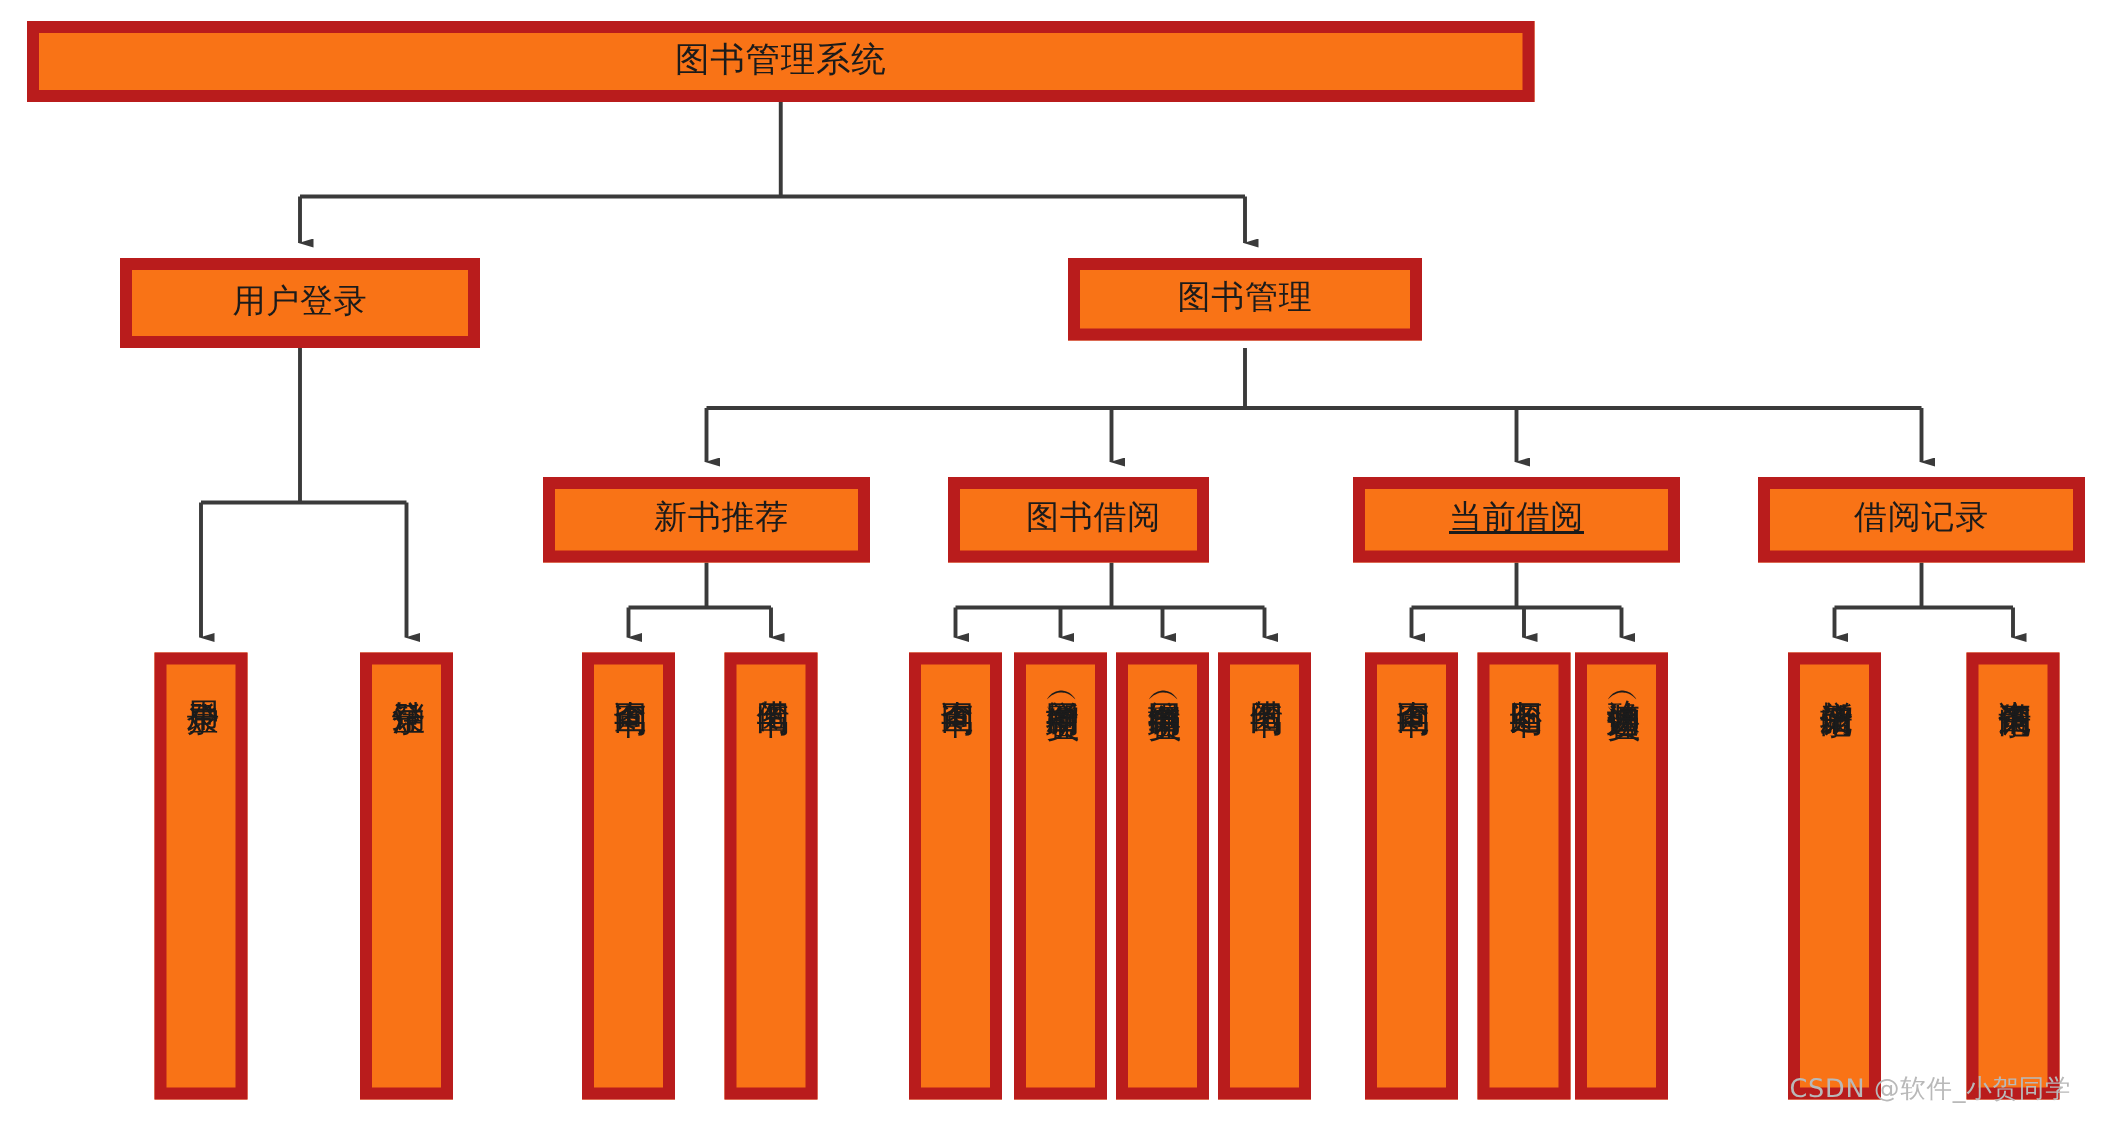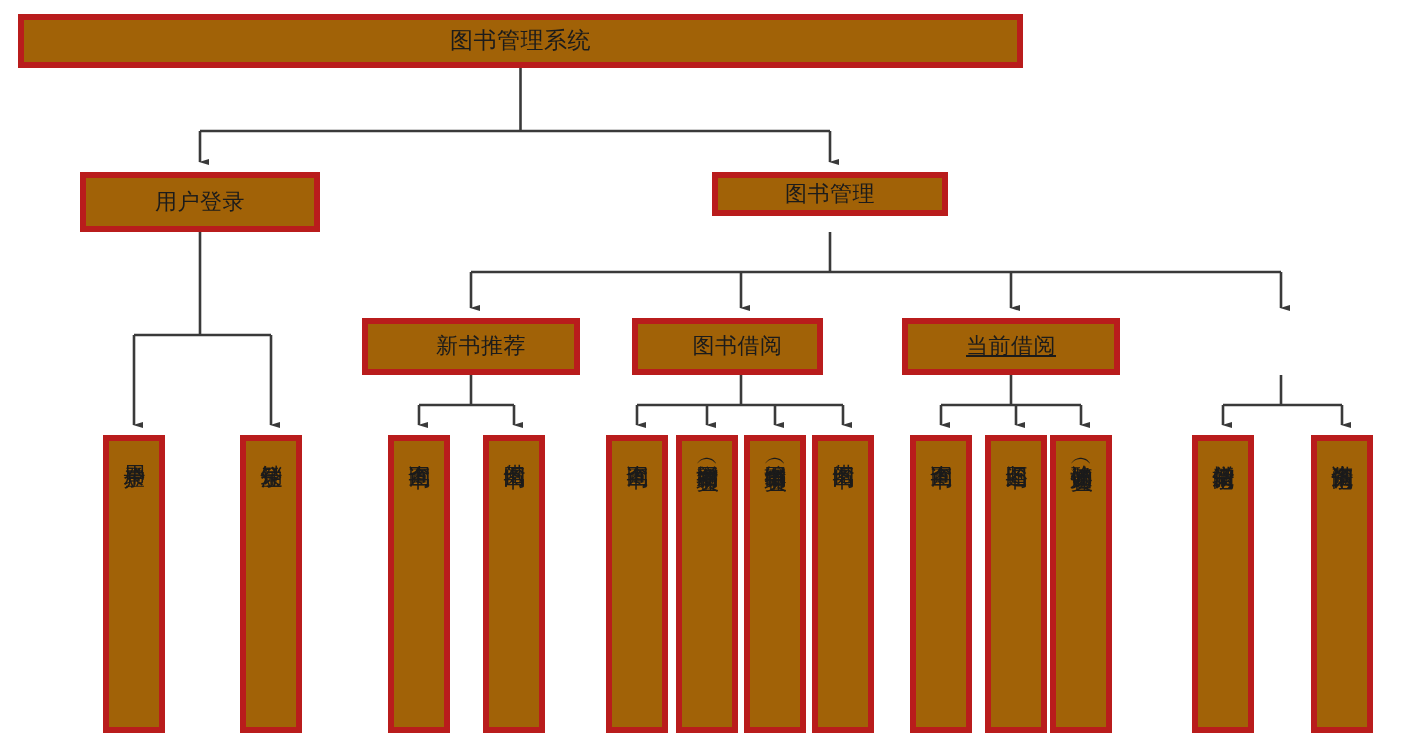--- a/index.html
+++ b/index.html
@@ -22,22 +22,22 @@
     position: absolute;
     left: 0;
     top: 0;
     width: 1405px;
     height: 747px;
     pointer-events: none;
   }
   .node {
     position: absolute;
     box-sizing: border-box;
-    background: #a16207;
-    border: 6px solid #b91c1c;
+    background: #f97316;
+    border: 8px solid #b91c1c;
     display: flex;
     align-items: center;
     justify-content: center;
     color: #1b1b1b;
   }
   .node .label {
     font-size: 22px;
     line-height: 1.2;
     letter-spacing: 0.5px;
     white-space: nowrap;
@@ -115,32 +115,35 @@
       </g>
   </svg>
 
   <div class="node root" id="node-root" style="left: 18px; top: 14px; width: 1005px; height: 54px;">
     <span class="label">图书管理系统</span>
   </div>
 
   <div class="node l1" id="node-user-login" style="left: 80px; top: 172px; width: 240px; height: 60px;">
     <span class="label">用户登录</span>
   </div>
-  <div class="node l1" id="node-book-manage" style="left: 712px; top: 172px; width: 236px; height: 44px;">
+  <div class="node l1" id="node-book-manage" style="left: 712px; top: 172px; width: 236px; height: 55px;">
     <span class="label">图书管理</span>
   </div>
 
   <div class="node l2" id="node-new-book-rec" style="left: 362px; top: 318px; width: 218px; height: 57px; padding-left: 20px;">
     <span class="label">新书推荐</span>
   </div>
-  <div class="node l2" id="node-book-borrow" style="left: 632px; top: 318px; width: 191px; height: 57px; padding-left: 20px;">
+  <div class="node l2" id="node-book-borrow" style="left: 632px; top: 318px; width: 174px; height: 57px; padding-left: 20px;">
     <span class="label">图书借阅</span>
   </div>
   <div class="node l2" id="node-current-borrow" style="left: 902px; top: 318px; width: 218px; height: 57px; text-decoration: underline;">
     <span class="label">当前借阅</span>
+  </div>
+  <div class="node l2" id="node-borrow-record" style="left: 1172px; top: 318px; width: 218px; height: 57px;">
+    <span class="label">借阅记录</span>
   </div>
 
   <div class="node leaf" id="node-leaf-user-login" style="left: 103px; top: 435px; width: 62px; height: 298px;">
     <span class="label">用户登录</span>
   </div>
   <div class="node leaf" id="node-leaf-logout" style="left: 240px; top: 435px; width: 62px; height: 298px;">
     <span class="label">注销登录</span>
   </div>
   <div class="node leaf" id="node-leaf-query-book-1" style="left: 388px; top: 435px; width: 62px; height: 298px;">
     <span class="label">查询图书</span>
@@ -169,14 +172,15 @@
   <div class="node leaf" id="node-leaf-confirm-return" style="left: 1050px; top: 435px; width: 62px; height: 298px;">
     <span class="label">确认归还（管理员）</span>
   </div>
   <div class="node leaf" id="node-leaf-add-record" style="left: 1192px; top: 435px; width: 62px; height: 298px;">
     <span class="label">新增借阅记录</span>
   </div>
   <div class="node leaf" id="node-leaf-query-record" style="left: 1311px; top: 435px; width: 62px; height: 298px;">
     <span class="label">查询借阅记录</span>
   </div>
 
+  <div class="watermark" id="watermark" style="left: 1193px; top: 714px;">CSDN @软件_小贺同学</div>
 
 </div>
 
 </body></html>

